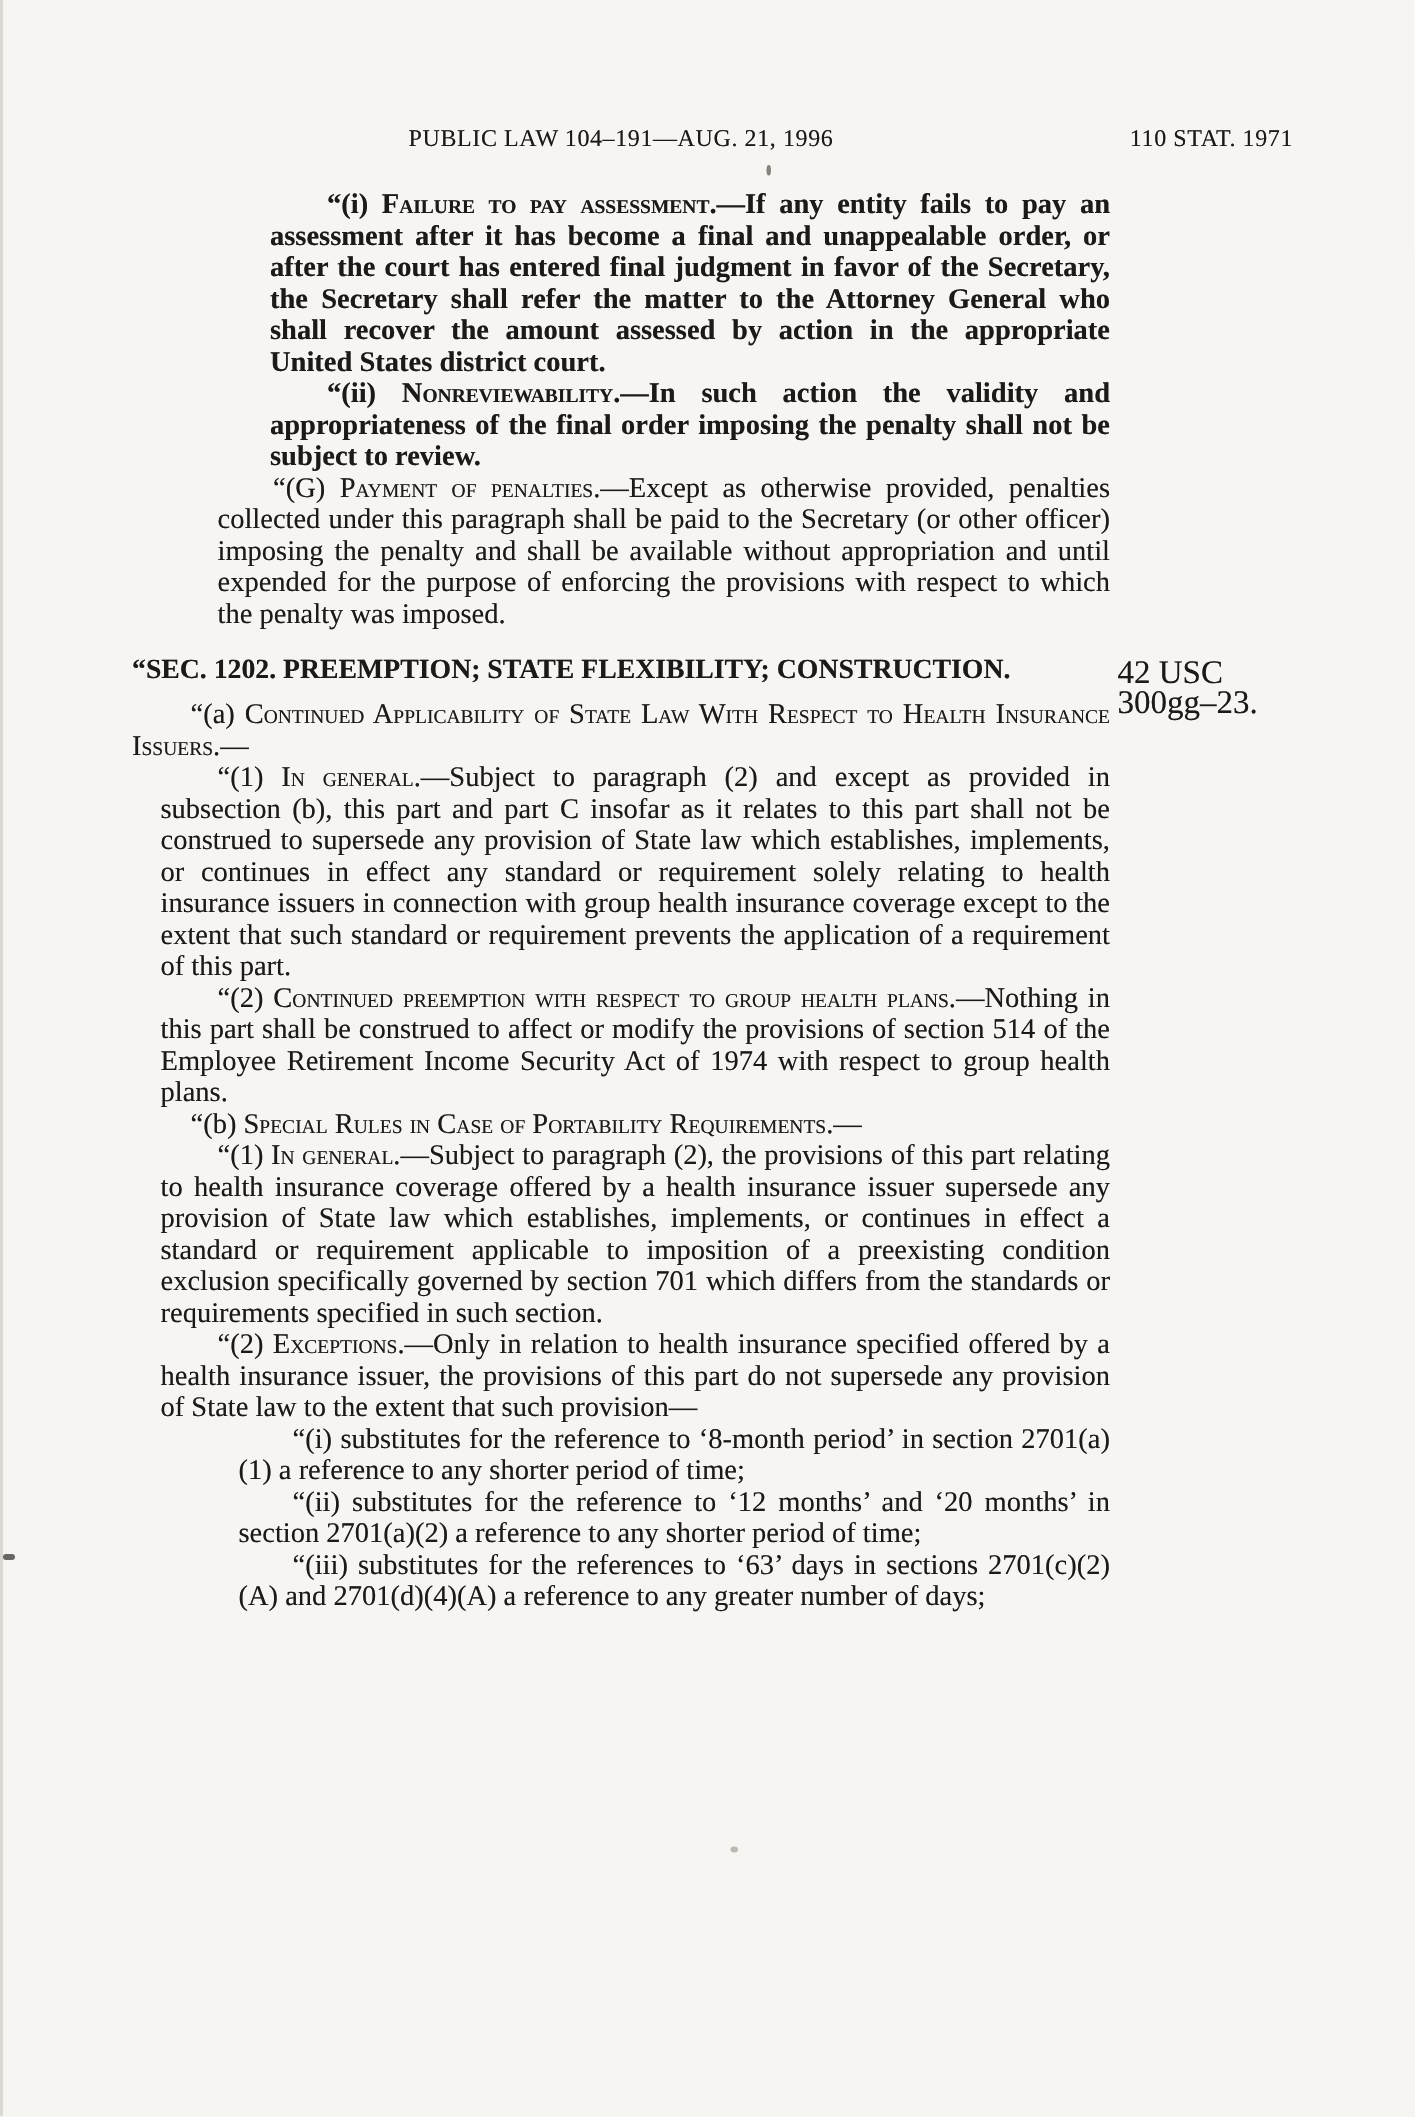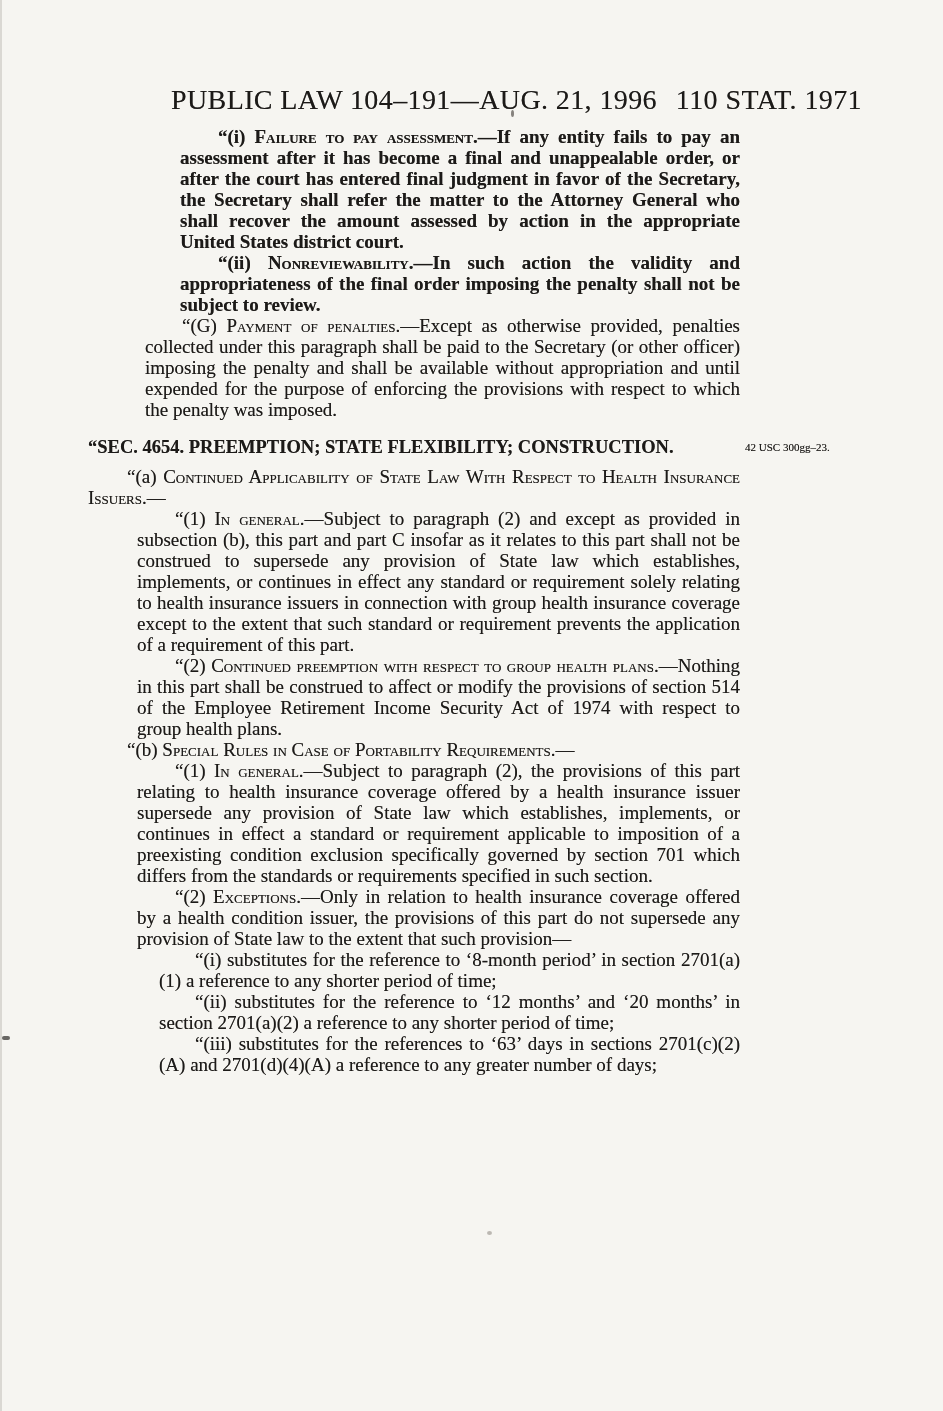--- a/index.html
+++ b/index.html
@@ -12,44 +12,44 @@
     font-family: "Liberation Serif", "DejaVu Serif", serif;
     color: #1c1a18;
     text-shadow: 0 0 0.35px rgba(28,26,24,0.55);
   }
   .scan-edge {
     position: absolute; left: 0; top: 0; width: 2px; height: 100%;
     background: rgba(120,115,105,0.22);
   }
   .page-header {
     position: absolute; top: 84px; left: 88px; width: 774px; height: 32px;
-    font-size: 28px; white-space: nowrap;
+    font-size: 16px; white-space: nowrap;
   }
   .law-title { position: absolute; left: 0; width: 652px; text-align: center; letter-spacing: 0.4px; }
   .stat-number { position: absolute; right: 0; letter-spacing: 0.4px; margin-left: 48px; }
   .statute-body {
     position: absolute; left: 88px; top: 126px; width: 652px;
     font-size: 19px; line-height: 21px; text-align: justify;
   }
   .para { margin: 0; }
   .sc { font-variant: small-caps; }
   .ind-deep { margin-left: 92px; text-indent: 38px; font-weight: bold; }
   .ind-g    { margin-left: 57px; text-indent: 37px; }
   .ind-a    { text-indent: 39px; }
-  .ind-1    { margin-left: 49px; text-indent: 38px; }
+  .ind-1    { margin-left: 19px; text-indent: 38px; }
   .ind-i    { margin-left: 71px; text-indent: 36px; }
   .sec-head {
     margin-top: 17px; margin-bottom: 8px;
     font-weight: bold; font-size: 18.5px;
     position: relative; text-indent: 0; text-align: left;
   }
   .margin-note {
     position: absolute; left: 657px; top: 1px; width: 122px;
     font-weight: normal; font-variant: normal;
-    font-size: 11px; line-height: 19.5px;
+    font-size: 22px; line-height: 19.5px;
     text-indent: 0; text-align: left; white-space: normal;
   }
   .speck { position: absolute; border-radius: 50%; }
   .speck-1 { left: 511px; top: 110px; width: 3px; height: 7px; background: #4a4540; opacity: 0.65; }
   .speck-2 { left: 2px;  top: 1036px; width: 8px; height: 4px; background: #2e2b28; opacity: 0.7; border-radius: 2px; }
   .speck-3 { left: 487px; top: 1231px; width: 5px; height: 4px; background: #8a857d; opacity: 0.55; }
 </style>
 </head>
 <body>
 
@@ -58,27 +58,27 @@
 
   <div class="page-header">
     <span class="law-title">PUBLIC LAW 104–191—AUG. 21, 1996</span>
     <span class="stat-number">110 STAT. 1971</span>
   </div>
 
   <div class="statute-body">
       <p class="para ind-deep"><span>“(i) </span><span class="sc">Failure to pay assessment</span><span>.—If any entity fails to pay an assessment after it has become a final and unappealable order, or after the court has entered final judgment in favor of the Secretary, the Secretary shall refer the matter to the Attorney General who shall recover the amount assessed by action in the appropriate United States district court.</span></p>
       <p class="para ind-deep"><span>“(ii) </span><span class="sc">Nonreviewability</span><span>.—In such action the validity and appropriateness of the final order imposing the penalty shall not be subject to review.</span></p>
       <p class="para ind-g"><span>“(G) </span><span class="sc">Payment of penalties</span><span>.—Except as otherwise provided, penalties collected under this paragraph shall be paid to the Secretary (or other officer) imposing the penalty and shall be available without appropriation and until expended for the purpose of enforcing the provisions with respect to which the penalty was imposed.</span></p>
-      <p class="para sec-head"><span>“SEC. 4654. PREEMPTION; STATE FLEXIBILITY; CONSTRUCTION.</span><span class="margin-note">42 USC 300gg–23.</span></p>
+      <p class="para sec-head"><span>“SEC. 1202. PREEMPTION; STATE FLEXIBILITY; CONSTRUCTION.</span><span class="margin-note">42 USC 300gg–23.</span></p>
       <p class="para ind-a"><span>“(a) </span><span class="sc">Continued Applicability of State Law With Respect to Health Insurance Issuers</span><span>.—</span></p>
       <p class="para ind-1"><span>“(1) </span><span class="sc">In general</span><span>.—Subject to paragraph (2) and except as provided in subsection (b), this part and part C insofar as it relates to this part shall not be construed to supersede any provision of State law which establishes, implements, or continues in effect any standard or requirement solely relating to health insurance issuers in connection with group health insurance coverage except to the extent that such standard or requirement prevents the application of a requirement of this part.</span></p>
       <p class="para ind-1"><span>“(2) </span><span class="sc">Continued preemption with respect to group health plans</span><span>.—Nothing in this part shall be construed to affect or modify the provisions of section 514 of the Employee Retirement Income Security Act of 1974 with respect to group health plans.</span></p>
       <p class="para ind-a"><span>“(b) </span><span class="sc">Special Rules in Case of Portability Requirements</span><span>.—</span></p>
       <p class="para ind-1"><span>“(1) </span><span class="sc">In general</span><span>.—Subject to paragraph (2), the provisions of this part relating to health insurance coverage offered by a health insurance issuer supersede any provision of State law which establishes, implements, or continues in effect a standard or requirement applicable to imposition of a preexisting condition exclusion specifically governed by section 701 which differs from the standards or requirements specified in such section.</span></p>
-      <p class="para ind-1"><span>“(2) </span><span class="sc">Exceptions</span><span>.—Only in relation to health insurance coverage offered by a health condition issuer, the provisions of this part do not supersede any provision of State law to the extent that such provision—</span></p>
+      <p class="para ind-1"><span>“(2) </span><span class="sc">Exceptions</span><span>.—Only in relation to health insurance specified offered by a health insurance issuer, the provisions of this part do not supersede any provision of State law to the extent that such provision—</span></p>
       <p class="para ind-i"><span>“(i) substitutes for the reference to ‘8-month period’ in section 2701(a)(1) a reference to any shorter period of time;</span></p>
       <p class="para ind-i"><span>“(ii) substitutes for the reference to ‘12 months’ and ‘20 months’ in section 2701(a)(2) a reference to any shorter period of time;</span></p>
       <p class="para ind-i"><span>“(iii) substitutes for the references to ‘63’ days in sections 2701(c)(2)(A) and 2701(d)(4)(A) a reference to any greater number of days;</span></p>
     </div>
 
   <div class="speck speck-1"></div>
   <div class="speck speck-2"></div>
   <div class="speck speck-3"></div>
 </div>
 

